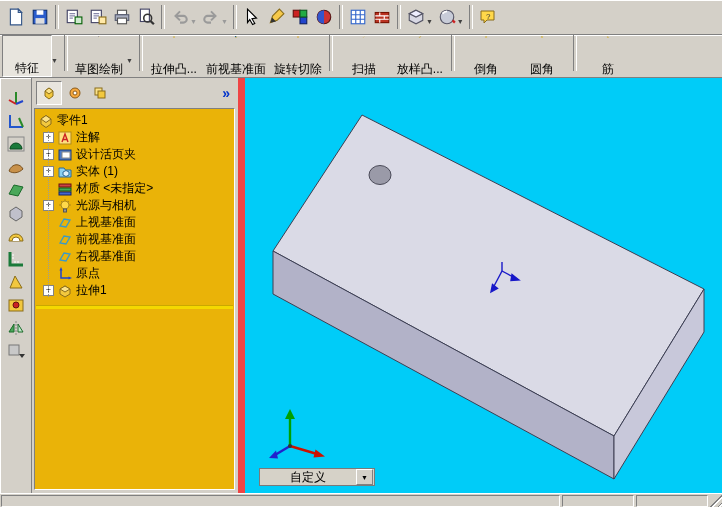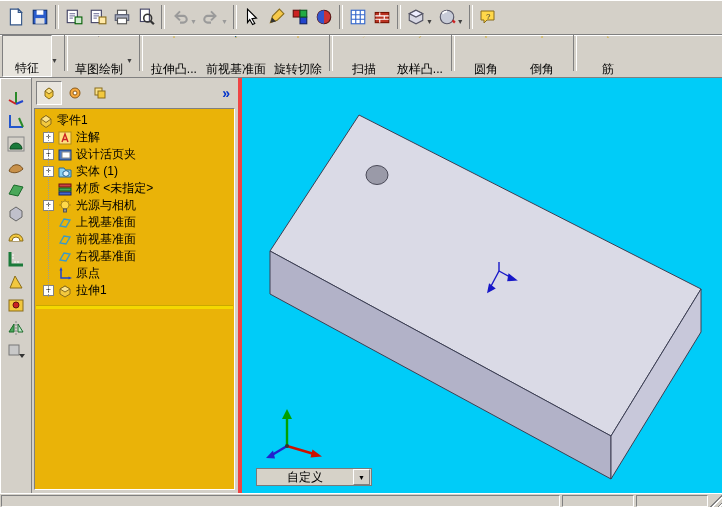--- a/index.html
+++ b/index.html
@@ -48,21 +48,21 @@
   .plusbox{width:9px;height:9px;border:1px solid #848484;background:#fff;
            font-size:9px;line-height:8px;text-align:center;margin-right:3px;flex:0 0 auto;color:#000;}
   .pspacer{width:14px;flex:0 0 auto;}
   .ticon{width:16px;height:16px;margin-right:3px;flex:0 0 auto;}
   .ticon svg{width:16px;height:16px;}
   .tlabel{font-size:12px;}
   .treeline{position:absolute;left:13px;top:22px;width:1px;height:166px;border-left:1px dotted #9a9a9a;}
   .rollback{height:3px;background:#f4d800;border-top:1px solid #caa800;margin:6px 1px 0 1px;}
   
   .viewport{position:absolute;left:238px;top:78px;width:484px;height:415px;background:#00ccf8;
-            border-left:4px solid #ef4444;box-sizing:border-box;overflow:hidden;}
+            border-left:7px solid #ef4444;box-sizing:border-box;overflow:hidden;}
   .viewport svg.scene{position:absolute;left:0;top:0;}
   .viewcombo{position:absolute;left:14px;top:390px;width:116px;height:18px;background:#d6d2c8;
              border:1px solid #7a7a7a;display:flex;align-items:center;box-sizing:border-box;}
   .viewcombo .vlabel{flex:1;text-align:center;font-size:12px;}
   .viewcombo .vdrop{width:15px;height:14px;margin-right:1px;background:#d4d0c8;
                     border:1px solid;border-color:#ffffff #808080 #808080 #ffffff;
                     font-size:7px;display:flex;align-items:center;justify-content:center;}
   
   .statusbar{position:absolute;left:0;top:493px;width:722px;height:14px;background:#d4d0c8;
              border-top:1px solid #ffffff;display:flex;align-items:stretch;}
@@ -258,31 +258,31 @@
       <svg viewBox="0 0 22 20">
           <ellipse cx="6" cy="16" rx="5" ry="2" fill="#fbe28a" stroke="#8a6d1a"></ellipse>
           <ellipse cx="16" cy="4" rx="4" ry="1.6" fill="#fbe28a" stroke="#8a6d1a"></ellipse>
           <polygon points="1,16 12,4 20,4 11,16" fill="#f2c83e" stroke="#8a6d1a"></polygon>
         </svg>
       <span class="flabel">放样凸...</span>
     </div>
     <div class="sep tall"></div>
     <div class="fbtn">
       <svg viewBox="0 0 22 20">
+          <path d="M4 17V9l6-6h8v14z" fill="#f2c83e" stroke="#8a6d1a"></path>
+          <path d="M4 9l6-6" stroke="#2a8a2a" stroke-width="1.6"></path>
+        </svg>
+      <span class="flabel">倒角</span>
+    </div>
+    <div class="fbtn">
+      <svg viewBox="0 0 22 20">
           <path d="M4 17V9a6 6 0 0 1 6-6h8v14z" fill="#f2c83e" stroke="#8a6d1a"></path>
           <path d="M4 9a6 6 0 0 1 6-6" fill="none" stroke="#2a8a2a" stroke-width="1.6"></path>
         </svg>
       <span class="flabel">圆角</span>
-    </div>
-    <div class="fbtn">
-      <svg viewBox="0 0 22 20">
-          <path d="M4 17V9l6-6h8v14z" fill="#f2c83e" stroke="#8a6d1a"></path>
-          <path d="M4 9l6-6" stroke="#2a8a2a" stroke-width="1.6"></path>
-        </svg>
-      <span class="flabel">倒角</span>
     </div>
     <div class="sep tall"></div>
     <div class="fbtn">
       <svg viewBox="0 0 22 20">
           <path d="M3 3v14h16v-4H9l-2-10z" fill="#f2c83e" stroke="#8a6d1a"></path>
           <path d="M7 13l8-8" stroke="#8a6d1a"></path>
         </svg>
       <span class="flabel">筋</span>
     </div>
   </div>

